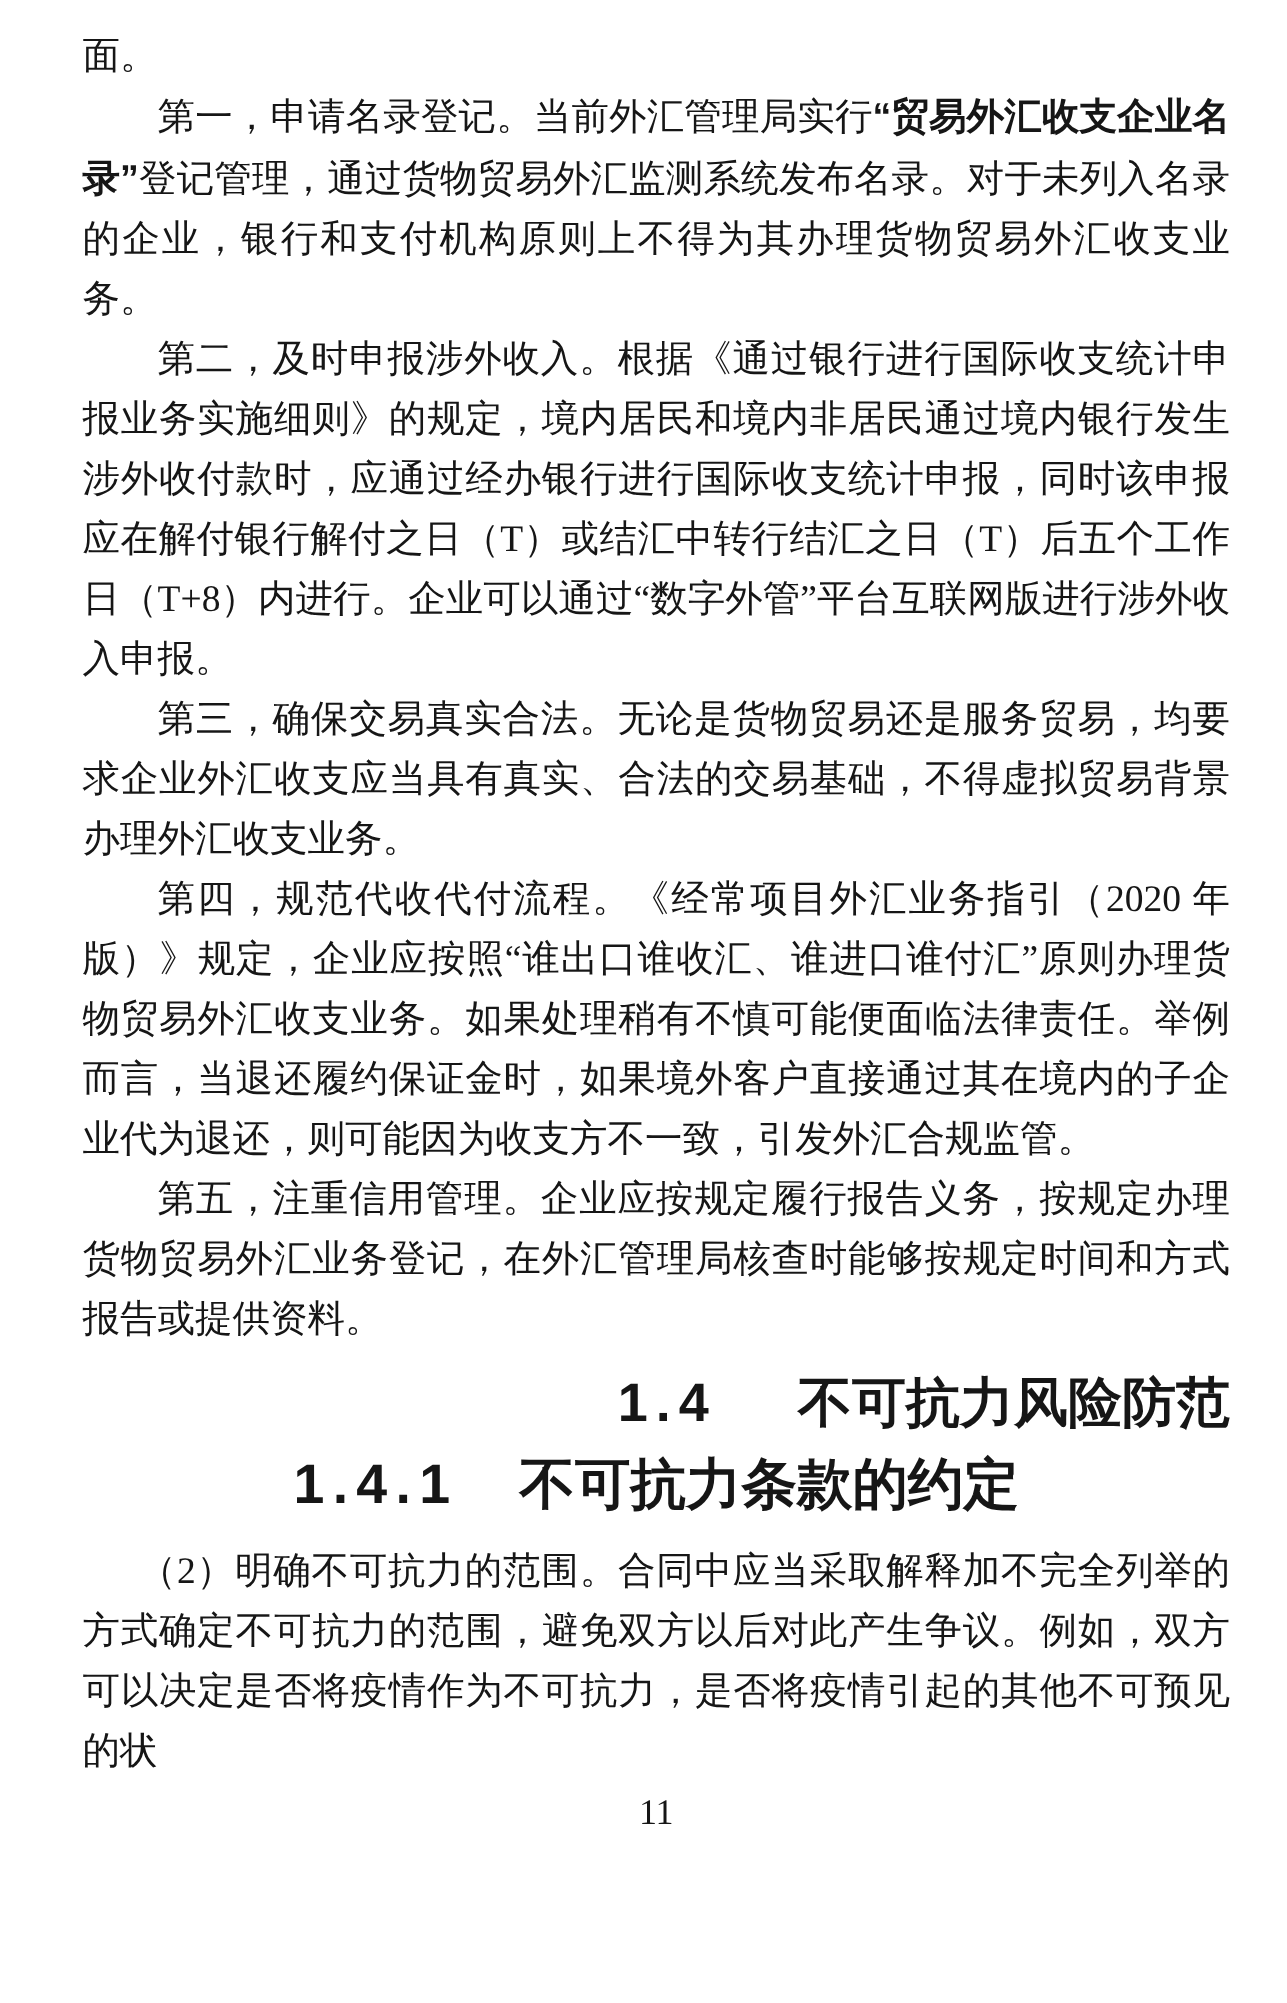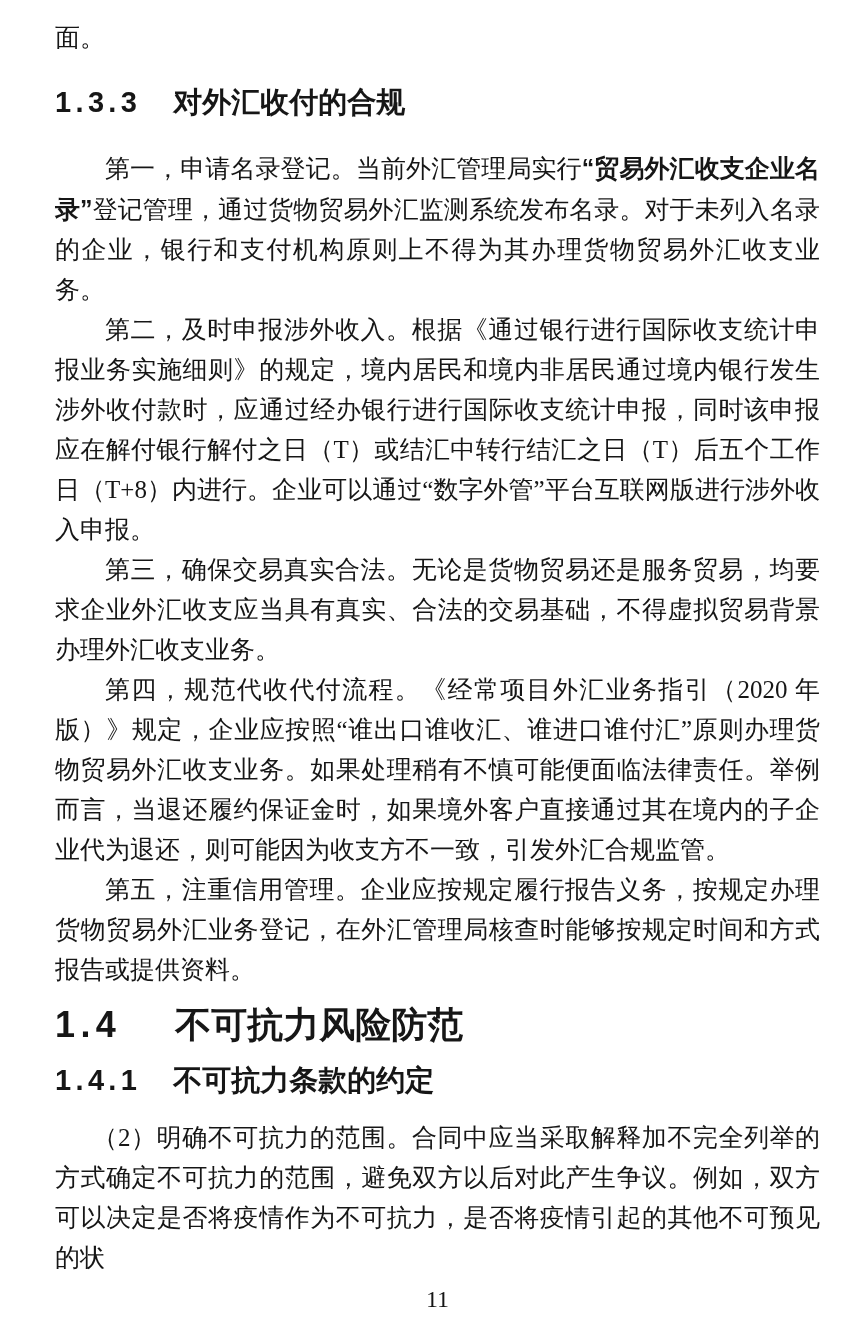--- a/index.html
+++ b/index.html
@@ -40,30 +40,30 @@
     margin: 26px 0 28px 0;
     text-align: left;
     text-indent: 0;
   }
   .heading-l2 {
     font-family: "Liberation Sans", "DejaVu Sans", sans-serif;
     font-weight: 700;
     font-size: 36px;
     line-height: 46px;
     margin: 12px 0 14px 0;
-    text-align: left;
+    text-align: right;
     text-indent: 0;
   }
   .heading-l3b {
     font-family: "Liberation Sans", "DejaVu Sans", sans-serif;
     font-weight: 700;
-    font-size: 29px;
+    font-size: 37px;
     line-height: 36px;
     margin: 0 0 20px 0;
-    text-align: left;
+    text-align: center;
     text-indent: 0;
   }
   .heading-num {
     letter-spacing: 0.15em;
     margin-right: 1.1em;
   }
   .heading-l2 .heading-num {
     margin-right: 1.5em;
   }
   .bold-run {
@@ -78,21 +78,20 @@
     line-height: 30px;
   }
 </style>
 </head>
 <body>
 
 <div class="page">
 
   <p class="body-para no-indent">面。</p>
 
-  <div class="heading-l3"><span class="heading-num">1.3.3</span><span>对外汇收付的合规</span></div>
 
   <p class="body-para"><span>第一，申请名录登记。当前外汇管理局实行</span><span class="bold-run">“贸易外汇收支企业名录”</span><span>登记管理，通过货物贸易外汇监测系统发布名录。对于未列入名录的企业，银行和支付机构原则上不得为其办理货物贸易外汇收支业务。</span></p>
 
   <p class="body-para">第二，及时申报涉外收入。根据《通过银行进行国际收支统计申报业务实施细则》的规定，境内居民和境内非居民通过境内银行发生涉外收付款时，应通过经办银行进行国际收支统计申报，同时该申报应在解付银行解付之日（T）或结汇中转行结汇之日（T）后五个工作日（T+8）内进行。企业可以通过“数字外管”平台互联网版进行涉外收入申报。</p>
 
   <p class="body-para">第三，确保交易真实合法。无论是货物贸易还是服务贸易，均要求企业外汇收支应当具有真实、合法的交易基础，不得虚拟贸易背景办理外汇收支业务。</p>
 
   <p class="body-para">第四，规范代收代付流程。《经常项目外汇业务指引（2020 年版）》规定，企业应按照“谁出口谁收汇、谁进口谁付汇”原则办理货物贸易外汇收支业务。如果处理稍有不慎可能便面临法律责任。举例而言，当退还履约保证金时，如果境外客户直接通过其在境内的子企业代为退还，则可能因为收支方不一致，引发外汇合规监管。</p>
 
   <p class="body-para">第五，注重信用管理。企业应按规定履行报告义务，按规定办理货物贸易外汇业务登记，在外汇管理局核查时能够按规定时间和方式报告或提供资料。</p>

